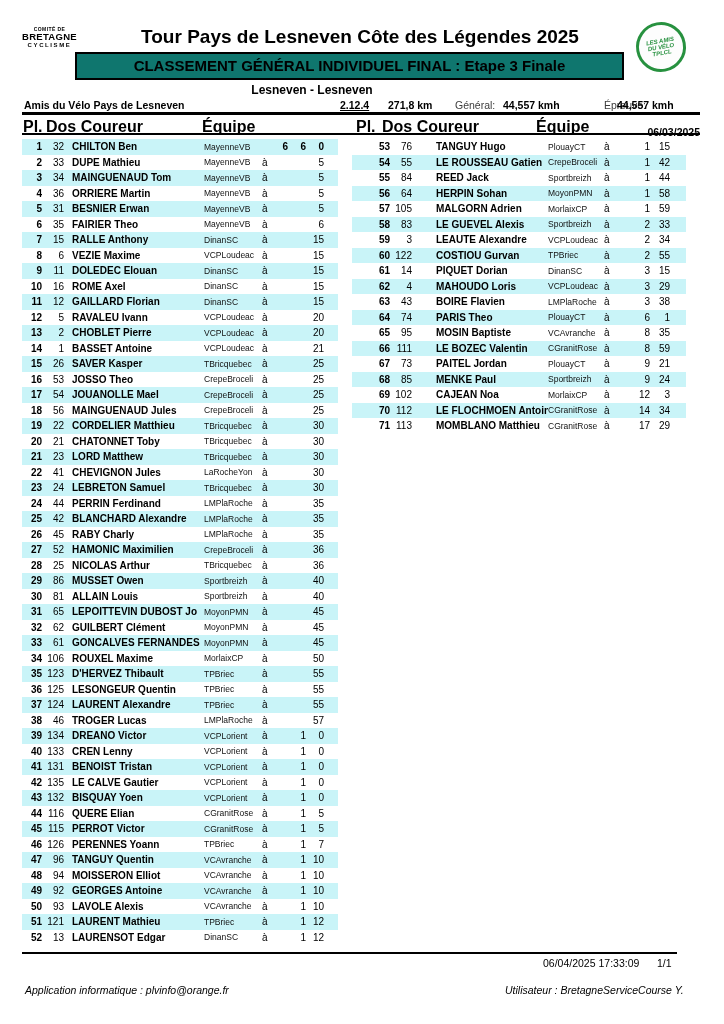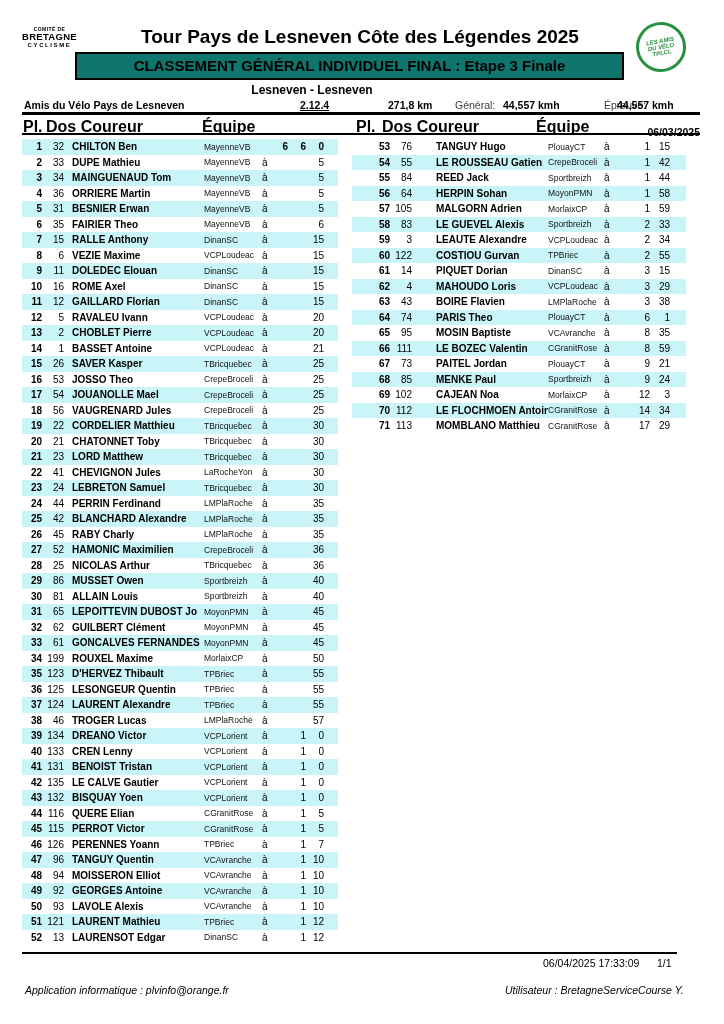--- a/index.html
+++ b/index.html
@@ -20,21 +20,21 @@
   .logo-club span{font-size:6px;display:block;text-align:center;}
   .subtitle-box{position:absolute;top:52px;left:75px;width:545px;height:24px;
                 background:#0f766e;border:2px solid #000;text-align:center;
                 font-size:15px;font-weight:bold;line-height:24px;white-space:nowrap;}
   .stage-date{position:absolute;top:79px;right:24px;font-size:10.5px;font-weight:bold;margin-top:47px;}
   .stage-route{position:absolute;top:83px;left:0;width:624px;text-align:center;
                font-size:12px;font-weight:bold;}
   .stats{position:absolute;top:99px;left:0;width:656px;height:13px;font-size:10.5px;}
   .stats span{position:absolute;white-space:nowrap;}
   .st-org{left:24px;font-weight:bold;}
-  .st-code{left:300px;font-weight:bold;text-decoration:underline;}
+  .st-code{left:340px;font-weight:bold;text-decoration:underline;}
   .st-dist{left:388px;font-weight:bold;}
   .st-glab{left:455px;color:#3c3c3c;}
   .st-gval{left:503px;font-weight:bold;}
   .st-elab{left:566px;color:#3c3c3c;padding-left:38px;}
   .st-eval{left:617px;font-weight:bold;}
   
   .rule{position:absolute;background:#000;}
   .rule-top{top:112px;left:22px;width:678px;height:2.5px;}
   .rule-hdr{top:133px;left:22px;width:678px;height:1.5px;}
   .rule-bot{top:952px;left:22px;width:655px;height:1.5px;}
@@ -281,21 +281,21 @@
         <span class="cell c-name">JOUANOLLE Mael</span>
         <span class="cell c-team">CrepeBroceli</span>
         <span class="cell c-a">à</span>
         <span class="cell c-t1"></span>
         <span class="cell c-t2"></span>
         <span class="cell c-t3">25</span>
       </div>
       <div class="trow">
         <span class="cell c-pl">18</span>
         <span class="cell c-dos">56</span>
-        <span class="cell c-name">VAUGRENARD Jules</span>
+        <span class="cell c-name">MAINGUENAUD Jules</span>
         <span class="cell c-team">CrepeBroceli</span>
         <span class="cell c-a">à</span>
         <span class="cell c-t1"></span>
         <span class="cell c-t2"></span>
         <span class="cell c-t3">25</span>
       </div>
       <div class="trow hl">
         <span class="cell c-pl">19</span>
         <span class="cell c-dos">22</span>
         <span class="cell c-name">CORDELIER Matthieu</span>
@@ -440,21 +440,21 @@
         <span class="cell c-dos">61</span>
         <span class="cell c-name">GONCALVES FERNANDES</span>
         <span class="cell c-team">MoyonPMN</span>
         <span class="cell c-a">à</span>
         <span class="cell c-t1"></span>
         <span class="cell c-t2"></span>
         <span class="cell c-t3">45</span>
       </div>
       <div class="trow">
         <span class="cell c-pl">34</span>
-        <span class="cell c-dos">199</span>
+        <span class="cell c-dos">106</span>
         <span class="cell c-name">ROUXEL Maxime</span>
         <span class="cell c-team">MorlaixCP</span>
         <span class="cell c-a">à</span>
         <span class="cell c-t1"></span>
         <span class="cell c-t2"></span>
         <span class="cell c-t3">50</span>
       </div>
       <div class="trow hl">
         <span class="cell c-pl">35</span>
         <span class="cell c-dos">123</span>

